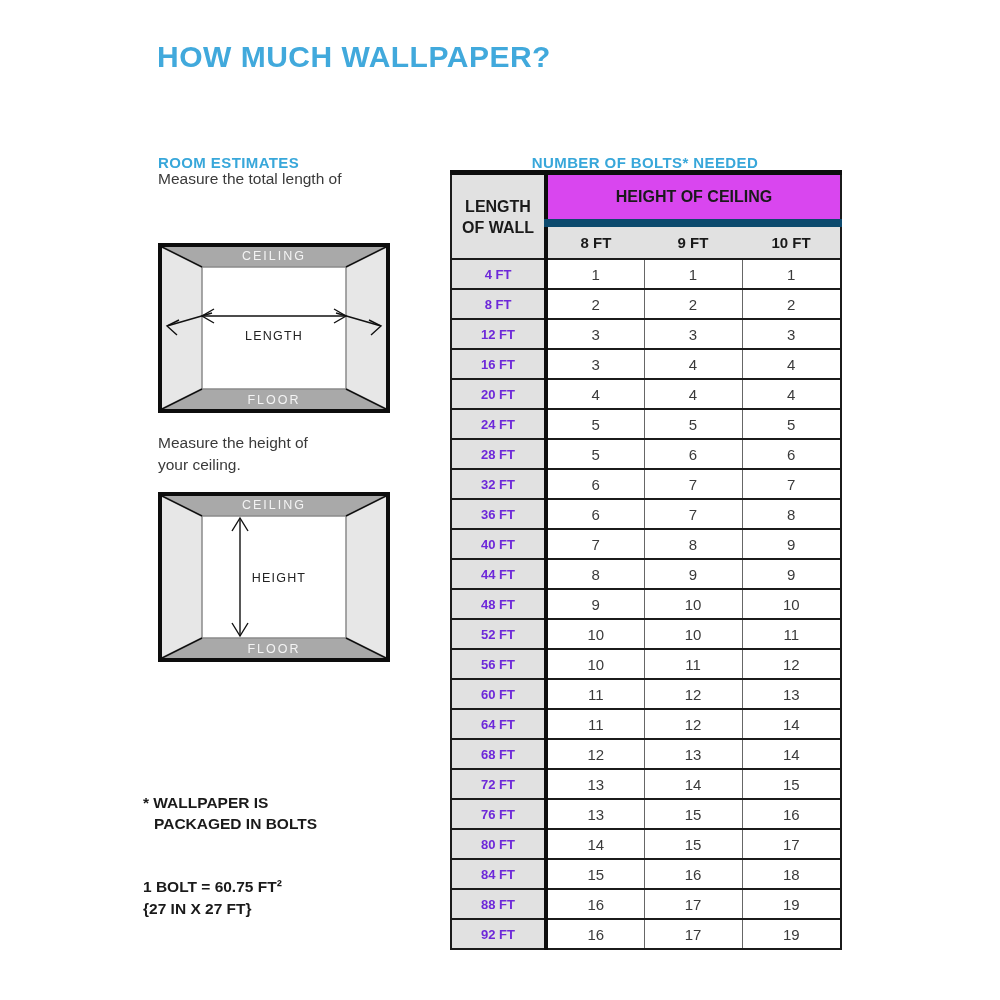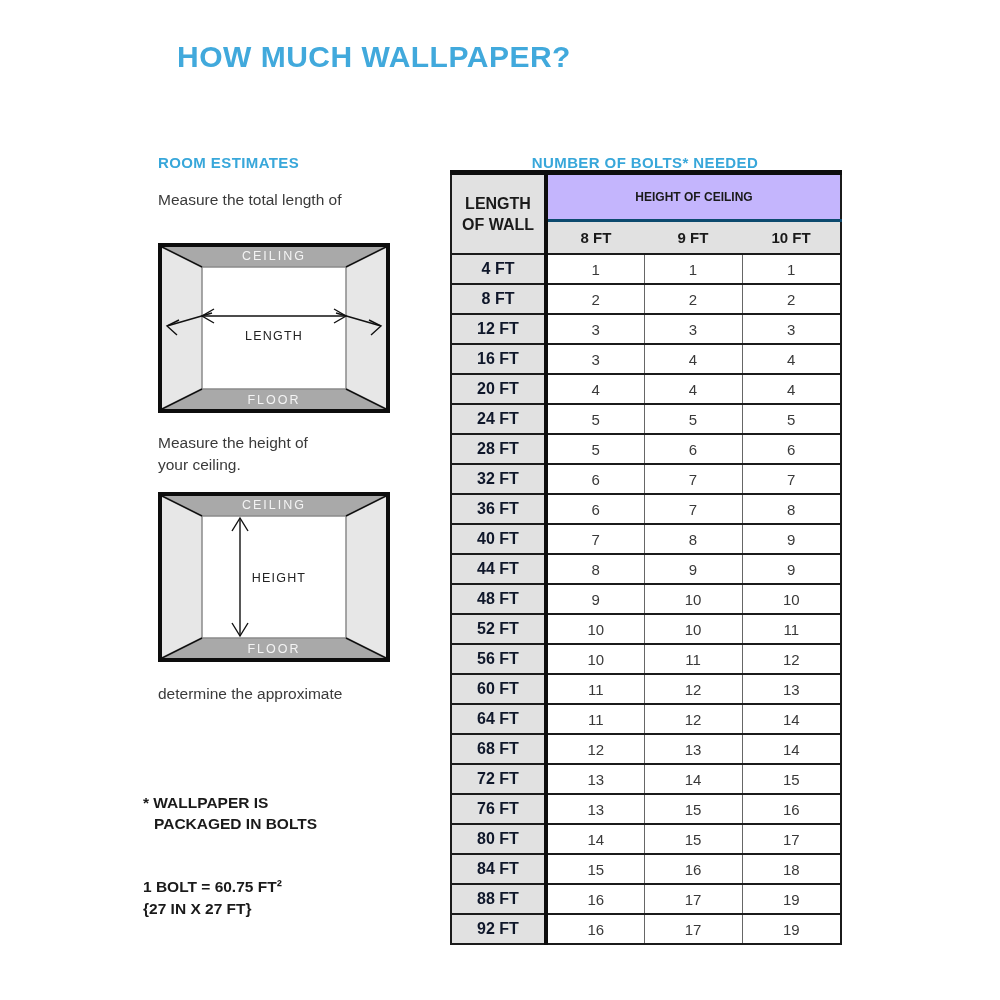--- a/index.html
+++ b/index.html
@@ -1,27 +1,27 @@
 <!DOCTYPE html>
 <html><head>
 <meta charset="utf-8">
 <style>
   html,body{margin:0;padding:0;background:#fff;}
   body{width:1000px;height:1000px;position:relative;font-family:"Liberation Sans",sans-serif;color:#333;overflow:hidden;}
   .abs{position:absolute;}
 
   
-  .page-title{left:157px;top:40px;font-size:30px;font-weight:bold;color:#41A9DC;letter-spacing:0.5px;margin-left:20px;}
+  .page-title{left:157px;top:40px;font-size:30px;font-weight:bold;color:#41A9DC;letter-spacing:0.5px;}
   .section-heading{font-size:15px;font-weight:bold;color:#38A7DA;letter-spacing:0.4px;margin-top:8px;}
   .room-heading{left:158px;top:146px;}
   .table-heading{left:450px;top:146px;width:390px;text-align:center;}
 
   
   .step{left:158px;font-size:15.5px;line-height:22px;color:#3a3a3a;}
-  .step1{top:189px;}
+  .step1{top:168px;}
   .step2{top:432px;}
   .step3{top:683px;}
   .footnote{left:143px;font-size:15.5px;line-height:21px;font-weight:bold;color:#1a1a1a;}
   .fn1{top:792px;}
   .fn1 .fn-line2{padding-left:11px;}
   .fn2{top:848px;line-height:22px;margin-top:28px;}
 
   
   .diagram1{left:158px;top:243px;}
   .diagram2{left:158px;top:492px;}
@@ -32,25 +32,25 @@
   .diag-line{stroke:#111;stroke-width:1.6;}
 
   
   .bolts-table{left:450px;top:170px;}
   table{border-collapse:collapse;table-layout:fixed;width:390px;
         border:2px solid #1b1b1b;border-top:5px solid #0d0d0d;}
   col.c1{width:95px;} col.c2{width:98px;} col.c3{width:98px;} col.c4{width:99px;}
   th,td{padding:0;text-align:center;vertical-align:middle;}
   .wall-header{background:#e1e1e1;font-size:16px;font-weight:bold;color:#1a1a1a;
                line-height:21px;border-right:4px solid #0d0d0d;border-bottom:2px solid #1b1b1b;}
-  .ceiling-header{background:#c4b5fd;font-size:12px;font-weight:bold;color:#1a1a1a;
-                  height:44px;border-bottom:3px solid #0c4a6e;}
+  .ceiling-header{background:#d946ef;font-size:16px;font-weight:bold;color:#1a1a1a;
+                  height:44px;border-bottom:8px solid #0c4a6e;}
   .ft-header{background:#e1e1e1;font-size:15px;font-weight:bold;color:#1a1a1a;
              height:31px;border-bottom:2px solid #1b1b1b;}
-  .wall-cell{background:#e1e1e1;font-size:16px;font-weight:bold;color:#0f172a;
+  .wall-cell{background:#e1e1e1;font-size:13px;font-weight:bold;color:#6d28d9;
              height:28px;border-right:4px solid #0d0d0d;border-bottom:2px solid #1b1b1b;}
   .bolt-cell{background:#fff;font-size:15px;color:#3a3a3a;height:28px;
              border-bottom:2px solid #1b1b1b;}
   .bolt-cell + .bolt-cell{border-left:1.5px solid #666;}
 </style>
 </head>
 <body>
 
 <div class="abs page-title">HOW MUCH WALLPAPER?</div>
 
@@ -105,21 +105,20 @@
   <text class="band-label" x="116" y="161" text-anchor="middle">FLOOR</text>
   <g class="arrow">
     <line x1="82" y1="26" x2="82" y2="144"></line>
     <polyline points="74,39 82,26 90,39"></polyline>
     <polyline points="74,131 82,144 90,131"></polyline>
   </g>
   <text class="dim-label" x="121" y="90" text-anchor="middle">HEIGHT</text>
 </svg>
 
 <div class="abs step step3">
-  <div>determine the approximate</div>
 </div>
 
 <div class="abs footnote fn1">
   <div>* WALLPAPER IS</div>
   <div class="fn-line2">PACKAGED IN BOLTS</div>
 </div>
 
 <div class="abs footnote fn2">
   <div>1 BOLT = 60.75 FT²</div>
   <div>{27 IN X 27 FT}</div>

